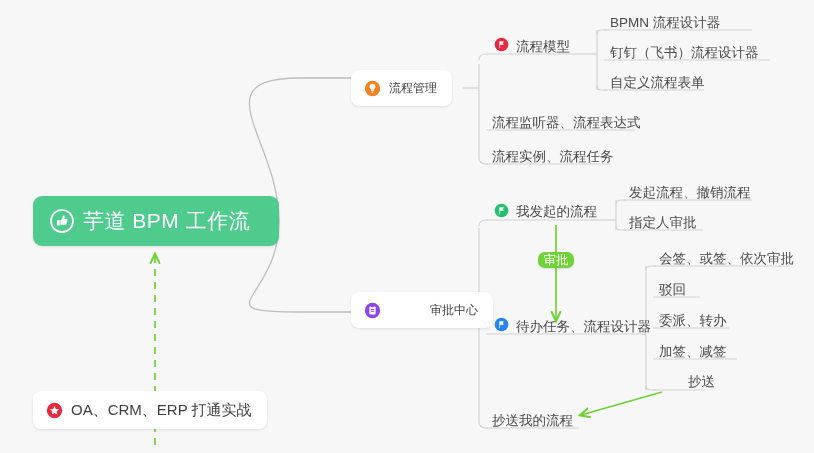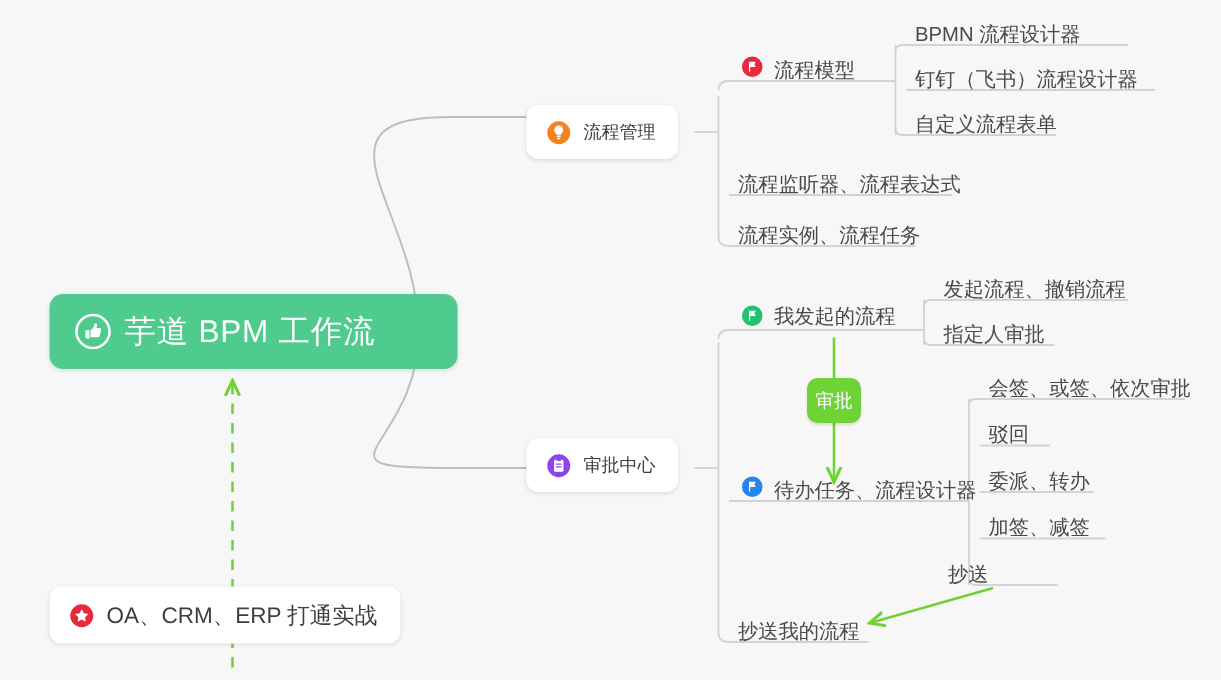--- a/index.html
+++ b/index.html
@@ -10,21 +10,21 @@
     overflow:hidden;
     position:relative;
   }
   #canvas{position:absolute;inset:0;width:814px;height:453px;}
   svg.layer{position:absolute;left:0;top:0;width:814px;height:453px;pointer-events:none;}
 
   
   .root-node{
     position:absolute;
     left:33px;top:196px;
-    width:272px;height:50px;
+    width:246px;height:50px;
     background:#4ecb8d;
     border-radius:9px;
     box-shadow:0 1px 3px rgba(0,0,0,.10);
     display:flex;align-items:center;
     padding-left:17px;
     box-sizing:border-box;
   }
   .root-node .label{
     color:#ffffff;
     font-size:21px;
@@ -41,21 +41,21 @@
     box-shadow:0 1px 3px rgba(0,0,0,.10);
     display:flex;align-items:center;
     box-sizing:border-box;
     padding:0 15px 0 13px;
     height:36px;
   }
   .card .label{
     font-size:12px;color:#3f3f3f;white-space:nowrap;margin-left:8px;
   }
   #node-process-mgmt{left:351px;top:70px;}
-  #node-approval-center{left:351px;top:292px;}
+  #node-approval-center{left:351px;top:292px;gap:41px;}
   #node-integration{left:33px;top:391px;height:38px;align-items:center;}
   #node-integration .label{font-size:15px;color:#3f3f3f;}
 
   
   .leaf{
     position:absolute;
     font-size:13.5px;
     color:#4a4a4a;
     white-space:nowrap;
     line-height:1;
@@ -69,21 +69,21 @@
   }
 
   
   .ic{display:inline-block;flex:0 0 auto;position:relative;}
   .ic svg{display:block;}
 
   
   .badge{
     position:absolute;
     left:538px;top:252px;
-    width:36px;height:30px;
+    width:36px;height:16px;
     background:#6fd336;
     border-radius:7px;
     display:flex;align-items:center;justify-content:center;
     box-shadow:0 1px 2px rgba(0,0,0,.12);
   }
   .badge .label{color:#ffffff;font-size:12.5px;white-space:nowrap;}
 </style>
 </head>
 <body>
 
@@ -256,21 +256,21 @@
   </div>
   <div class="leaf" style="left:653px;top:283px;">
     <span>驳回</span>
   </div>
   <div class="leaf" style="left:653px;top:314px;">
     <span>委派、转办</span>
   </div>
   <div class="leaf" style="left:653px;top:345px;">
     <span>加签、减签</span>
   </div>
-  <div class="leaf" style="left:626px;top:376px;">
+  <div class="leaf" style="left:682px;top:376px;font-family:Liberation Mono, monospace;">
     <span>抄送</span>
   </div>
 
   <div class="leaf" style="left:486px;top:414px;">
     <span>抄送我的流程</span>
   </div>
 
   <div class="badge">
     <span class="label">审批</span>
   </div>

